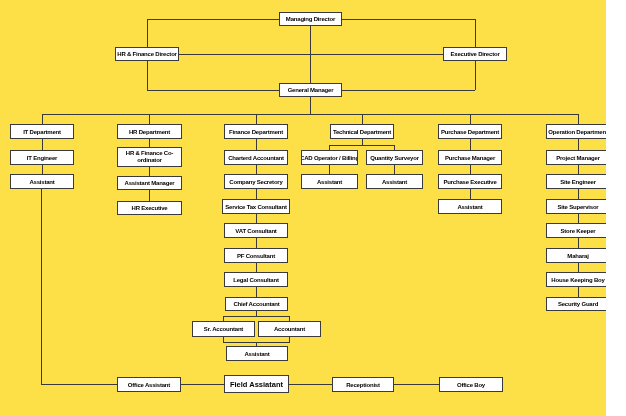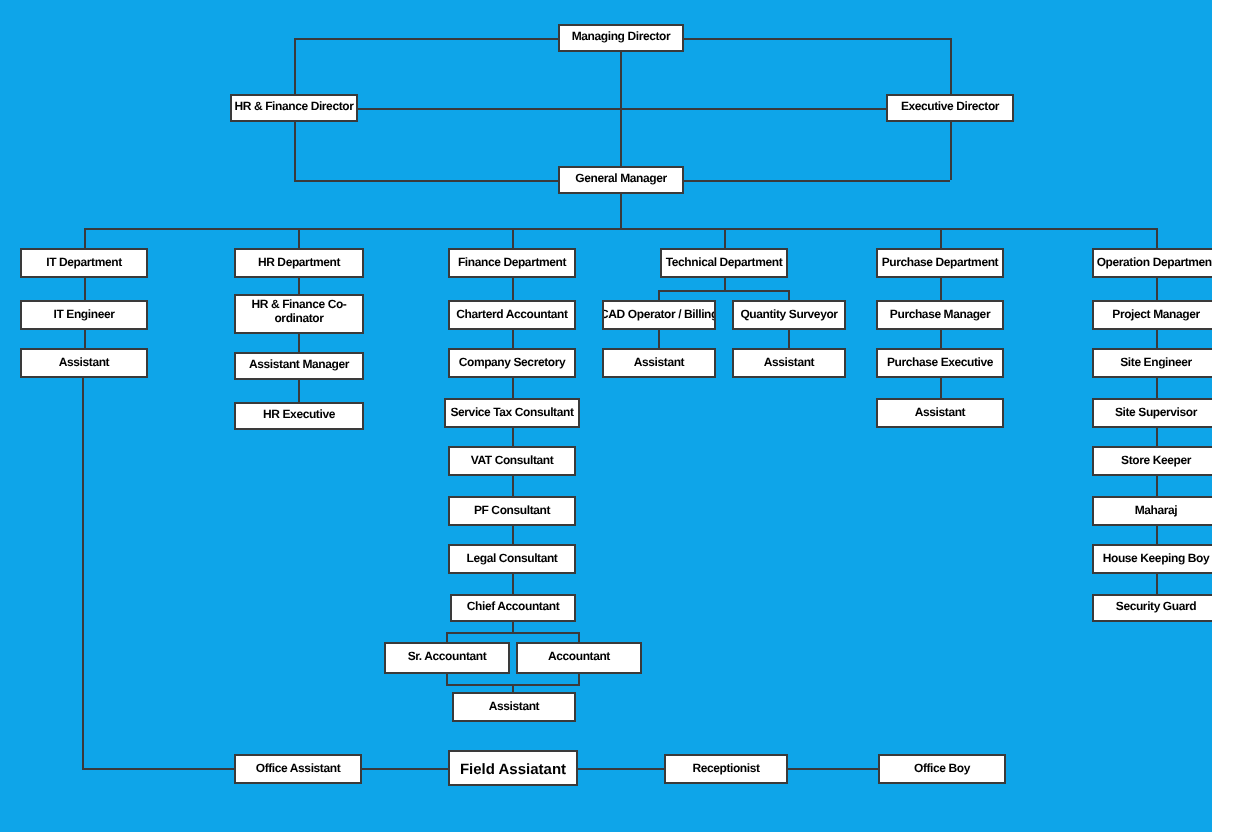--- a/index.html
+++ b/index.html
@@ -1,16 +1,16 @@
 <!DOCTYPE html>
 <html><head>
 <meta charset="utf-8">
 <style>
   html,body{margin:0;padding:0;background:#ffffff;}
-  #stage{position:relative;width:606px;height:416px;background:#0ea5e9;
+  #stage{position:relative;width:606px;height:416px;background:#fde047;
          font-family:"Liberation Sans","DejaVu Sans",sans-serif;overflow:hidden;}
   .ln{position:absolute;background:#3a3a3a;display:block;}
   .box{position:absolute;background:#ffffff;border:1px solid #3a3a3a;
        box-sizing:border-box;display:flex;align-items:center;justify-content:center;
        font-size:6px;font-weight:bold;color:#000;text-align:center;
        white-space:nowrap;overflow:hidden;letter-spacing:-0.2px;}
   .wrap{white-space:normal;line-height:1.2;}
   .big{font-size:7.5px;letter-spacing:0;}
 </style>
 </head>

